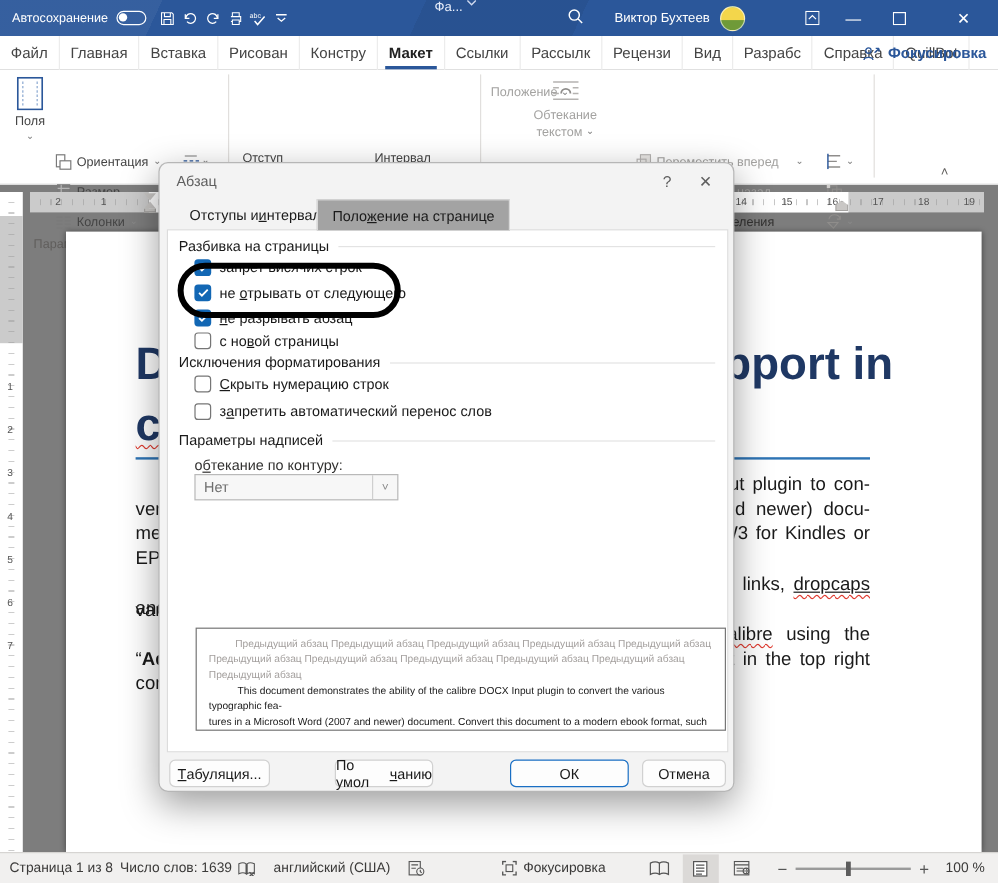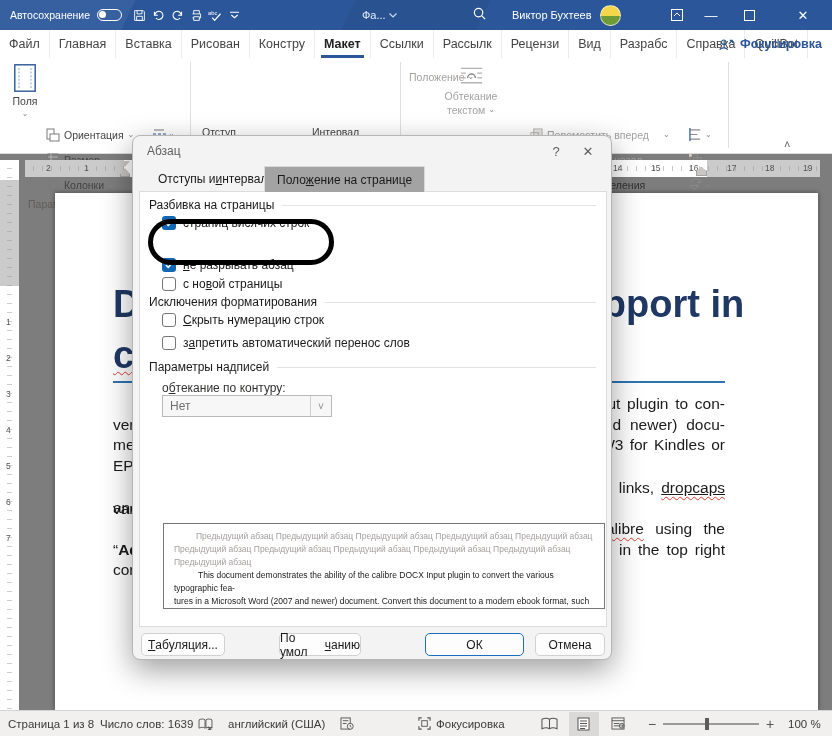--- a/index.html
+++ b/index.html
@@ -9,21 +9,21 @@
   svg{display:block}
 
   
   #titlebar{position:absolute;left:0;top:0;width:832px;height:30px;
     background:linear-gradient(115deg,rgba(255,255,255,.05) 0 16%,transparent 16% 42%,rgba(0,0,0,.06) 42% 58%,transparent 58%),#2b579a;
     color:#fff;display:flex;align-items:center}
   .tb-label{font-size:10.5px;color:#fff}
   #autosave-toggle{width:25px;height:12px;border:1.5px solid #fff;border-radius:7px;margin-left:7px;position:relative}
   #autosave-toggle .knob{position:absolute;left:1px;top:1px;width:7px;height:7px;border-radius:50%;background:#fff}
   .qat-btn{width:19px;height:20px;display:flex;align-items:center;justify-content:center}
-  #doc-title-btn{position:absolute;left:362px;top:0;height:30px;display:flex;align-items:center;gap:3px;font-size:11px;color:#e8eefb}
+  #doc-title-btn{position:absolute;left:362px;top:0;height:30px;display:flex;gap:3px;font-size:11px;color:#e8eefb}
   #search-btn{position:absolute;left:472px;top:6px}
   #user-area{position:absolute;left:512px;top:0;height:30px;display:flex;align-items:center;gap:9px;font-size:11px}
   #avatar{width:21px;height:21px;border-radius:50%;background:linear-gradient(180deg,#f3d64b 0 55%,#6f9a38 55% 100%);border:1px solid rgba(255,255,255,.6)}
   .win-btn{position:absolute;top:0;width:34px;height:30px;display:flex;align-items:center;justify-content:center;color:#fff;font-size:13px}
 
   
   #tabsrow{position:absolute;left:0;top:30px;width:832px;height:28px;background:#fff;display:flex;align-items:stretch}
   .rtab{display:flex;align-items:center;padding:0 9px;font-size:12.5px;color:#444;border-right:1px solid #ececec;position:relative;white-space:nowrap}
   .rtab.active{font-weight:bold;color:#222}
   .rtab.active .ul{position:absolute;left:6px;right:6px;bottom:0;height:3px;background:#2b579a}
@@ -428,21 +428,29 @@
     <div class="sect" style="top:6px">
         <span>Разбивка на страницы</span>
         <span class="line"></span>
       </div>
     <div class="cbrow checked" style="top:24px">
         <span class="cbx">
           <svg viewBox="0 0 10 8" width="9" height="8">
             <path d="M1 4l2.6 2.6L9 1" fill="none" stroke="#fff" stroke-width="1.7"></path>
           </svg>
         </span>
-        <span>страниц висячих строк</span>
+        <span>запрет висячих строк</span>
+      </div>
+    <div class="cbrow checked" style="top:45px">
+        <span class="cbx">
+          <svg viewBox="0 0 10 8" width="9" height="8">
+            <path d="M1 4l2.6 2.6L9 1" fill="none" stroke="#fff" stroke-width="1.7"></path>
+          </svg>
+        </span>
+        <span>не <span class="u">о</span>трывать от следующего</span>
       </div>
     <div class="cbrow checked" style="top:66px">
         <span class="cbx">
           <svg viewBox="0 0 10 8" width="9" height="8">
             <path d="M1 4l2.6 2.6L9 1" fill="none" stroke="#fff" stroke-width="1.7"></path>
           </svg>
         </span>
         <span><span class="u">н</span>е разрывать абзац</span>
       </div>
     <div class="cbrow unchecked" style="top:85px">

